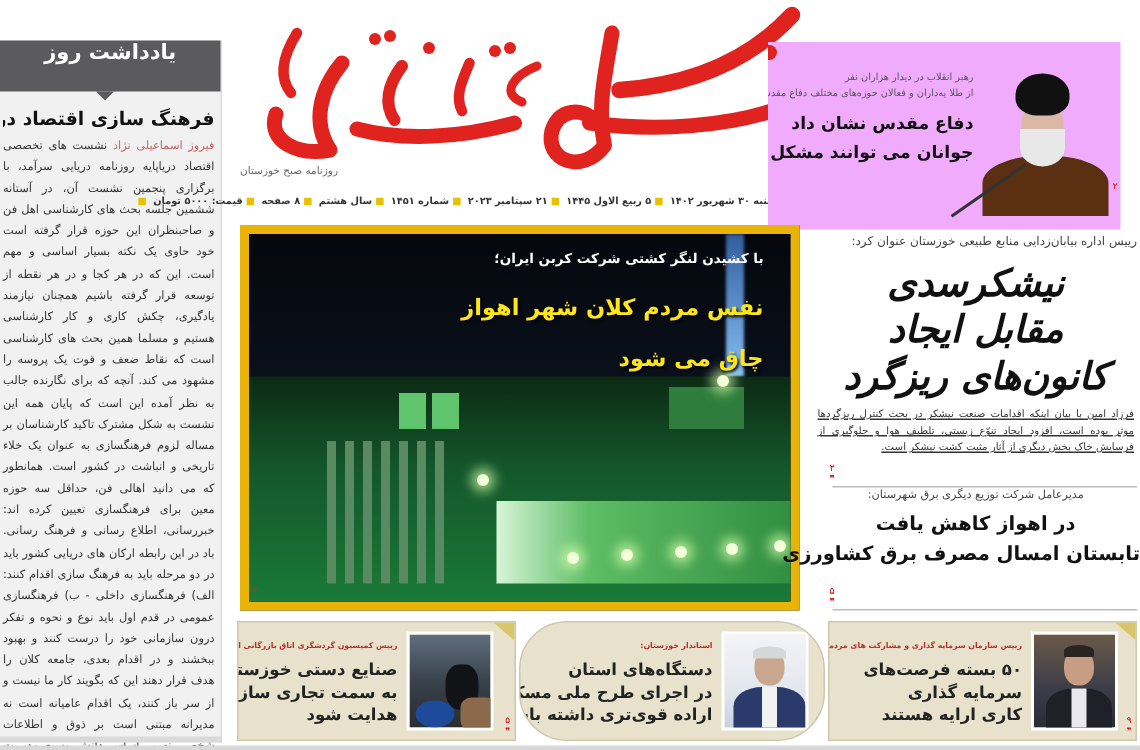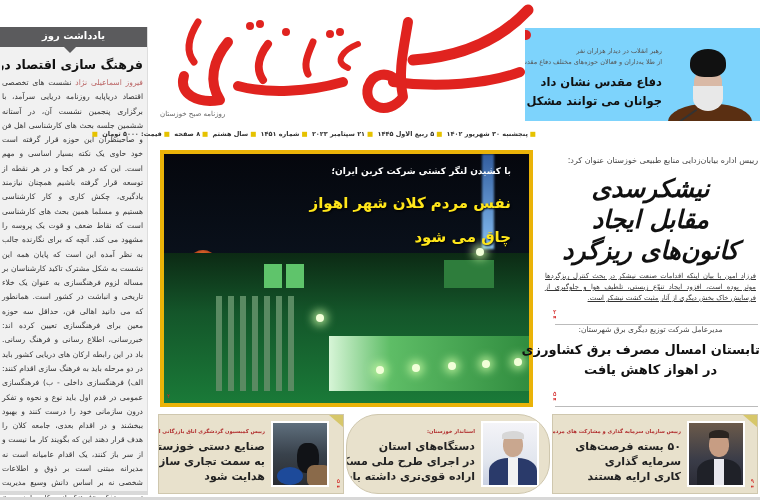--- a/index.html
+++ b/index.html
@@ -1,50 +1,50 @@
 <!DOCTYPE html>
 <html><head>
 <meta charset="utf-8">
 <style>
   * { margin: 0; padding: 0; box-sizing: border-box; }
   html, body { width: 760px; height: 500px; overflow: hidden; background: #ffffff; }
   body { font-family: "DejaVu Sans", sans-serif; position: relative; direction: rtl; color: #222; }
 
   
   .editorial { position: absolute; left: 0; top: 27px; width: 148px; height: 468px; background: #f1f1f1; border-right: 1px solid #ddd; }
-  .editorial-header { background: #5b5b5d; height: 20px; color: #fff; font-size: 10px; font-weight: bold; text-align: center; line-height: 17px; position: relative; }
+  .editorial-header { background: #5b5b5d; height: 34px; color: #fff; font-size: 14px; font-weight: bold; text-align: center; line-height: 17px; position: relative; }
   .editorial-header::after { content: ""; position: absolute; left: 64px; bottom: -6px; border-left: 6px solid transparent; border-right: 6px solid transparent; border-top: 6px solid #5b5b5d; }
   .editorial-title { font-size: 12.5px; font-weight: bold; color: #111; margin: 10px 4px 4px 2px; white-space: nowrap; overflow: hidden; text-align: right; }
   .editorial-body { font-size: 7.6px; line-height: 14.3px; color: #333; padding: 0 4px 0 2px; text-align: justify; white-space: normal; overflow: hidden; height: 430px; }
   .editorial-body .author { color: #b66; }
   .editorial-bottom { position: absolute; left: 0; bottom: 0; width: 148px; height: 4px; background: #d9d9d9; }
 
   
   .masthead { position: absolute; left: 150px; top: 0; width: 610px; height: 145px; }
   .logo { position: absolute; left: 8px; top: 2px; width: 380px; height: 118px; }
   .logo svg { width: 100%; height: 100%; }
   .tagline { position: absolute; left: 10px; top: 110px; font-size: 7px; color: #666; }
   .dateline { position: absolute; left: 8px; top: 130px; width: 380px; font-size: 6.5px; color: #333; text-align: right; white-space: nowrap; font-weight: bold; }
   .dateline .sep { color: #e6c200; margin: 0 2px; }
 
   
-  .leader-box { position: absolute; left: 525px; top: 28px; width: 235px; height: 93px; background: #7dd3fc; overflow: hidden; }
+  .leader-box { position: absolute; left: 512px; top: 28px; width: 235px; height: 125px; background: #f0abfc; overflow: hidden; }
   .leader-kicker { position: absolute; right: 98px; top: 18px; font-size: 6.5px; color: #555; white-space: nowrap; text-align: right; line-height: 11px; }
   .leader-headline { position: absolute; right: 98px; top: 45px; font-size: 11.5px; font-weight: bold; color: #111; white-space: nowrap; line-height: 19px; text-align: right; }
   .leader-photo { position: absolute; right: 8px; top: 18px; width: 90px; height: 89px; }
   .leader-photo .turban { position: absolute; left: 28px; top: 3px; width: 36px; height: 28px; background: #111; border-radius: 50% 50% 40% 40%; }
   .leader-photo .face { position: absolute; left: 32px; top: 24px; width: 28px; height: 30px; background: #d9b9a6; border-radius: 40%; }
   .leader-photo .beard { position: absolute; left: 31px; top: 40px; width: 30px; height: 25px; background: #e8e8e8; border-radius: 0 0 50% 50%; }
   .leader-photo .robe { position: absolute; left: 6px; top: 58px; width: 84px; height: 40px; background: #5a2f12; border-radius: 45% 45% 0 0; }
   .leader-photo .mic { position: absolute; left: -20px; top: 80px; width: 60px; height: 2px; background: #333; transform: rotate(-35deg); }
   .leader-page-num { position: absolute; right: 2px; top: 93px; font-size: 6px; color: #c00; }
   .leader-arrow { position: absolute; left: 0; top: 2px; width: 6px; height: 10px; background: #d22; border-radius: 0 5px 5px 0; }
 
   
-  .main-photo { position: absolute; left: 160px; top: 150px; width: 373px; height: 257px; background: #0a0f1a; overflow: hidden; border: 4px solid #eab308; }
+  .main-photo { position: absolute; left: 160px; top: 150px; width: 373px; height: 257px; background: #0a0f1a; overflow: hidden; border: 6px solid #eab308; }
   .main-photo .sky { position: absolute; inset: 0; background: linear-gradient(to bottom, #05070d 0%, #0b1420 55%, #0d2617 100%); }
   .main-photo .beam { position: absolute; left: 318px; top: 0; width: 12px; height: 95px; background: linear-gradient(to bottom, rgba(80,150,255,0.6), rgba(140,200,255,0.95)); filter: blur(1px); }
   .main-photo .flare { position: absolute; left: 28px; top: 96px; width: 22px; height: 16px; background: radial-gradient(circle, #ff8a3d 0%, #b3401a 70%, transparent 100%); border-radius: 50%; }
   .main-photo .plant { position: absolute; left: 0; bottom: 0; width: 100%; height: 150px; background: linear-gradient(to bottom, #0c2a14 0%, #14562a 40%, #1a7a38 100%); }
   .main-photo .tank { position: absolute; background: #5fc46b; }
   .main-photo .wall { position: absolute; left: 165px; bottom: 12px; width: 205px; height: 55px; background: linear-gradient(to right, #d7f5d7 0%, #5ebd66 30%, #2f8b3e 100%); }
   .main-photo .pillar { position: absolute; bottom: 12px; width: 6px; background: #5a8a62; }
   .main-photo .light { position: absolute; width: 8px; height: 8px; background: #f2ffd8; border-radius: 50%; box-shadow: 0 0 8px 4px rgba(210,255,170,0.7); }
   .photo-kicker { position: absolute; right: 18px; top: 12px; font-size: 9px; color: #fff; font-weight: bold; white-space: nowrap; }
   .photo-headline { position: absolute; right: 18px; top: 32px; font-size: 15px; color: #ffe61a; font-weight: bold; line-height: 34px; text-align: right; white-space: nowrap; text-shadow: 1px 1px 2px #000; }
@@ -201,22 +201,22 @@
   <div class="page-ref" style="top:153px;">
     <div>۲</div>
     <div>❞</div>
   </div>
   <div class="rule" style="top:168px;"></div>
 </div>
 
 <div class="story-power">
   <div class="pw-kicker">مدیرعامل شرکت توزیع دیگری برق شهرستان:</div>
   <div class="pw-headline">
+    <div>در اهواز کاهش یافت</div>
     <div>تابستان امسال مصرف برق کشاورزی</div>
-    <div>در اهواز کاهش یافت</div>
   </div>
   <div class="page-ref" style="top:66px;">
     <div>۵</div>
     <div>❞</div>
   </div>
   <div class="rule" style="top:81px;"></div>
 </div>
 
 <div class="bottom-strip">
 

